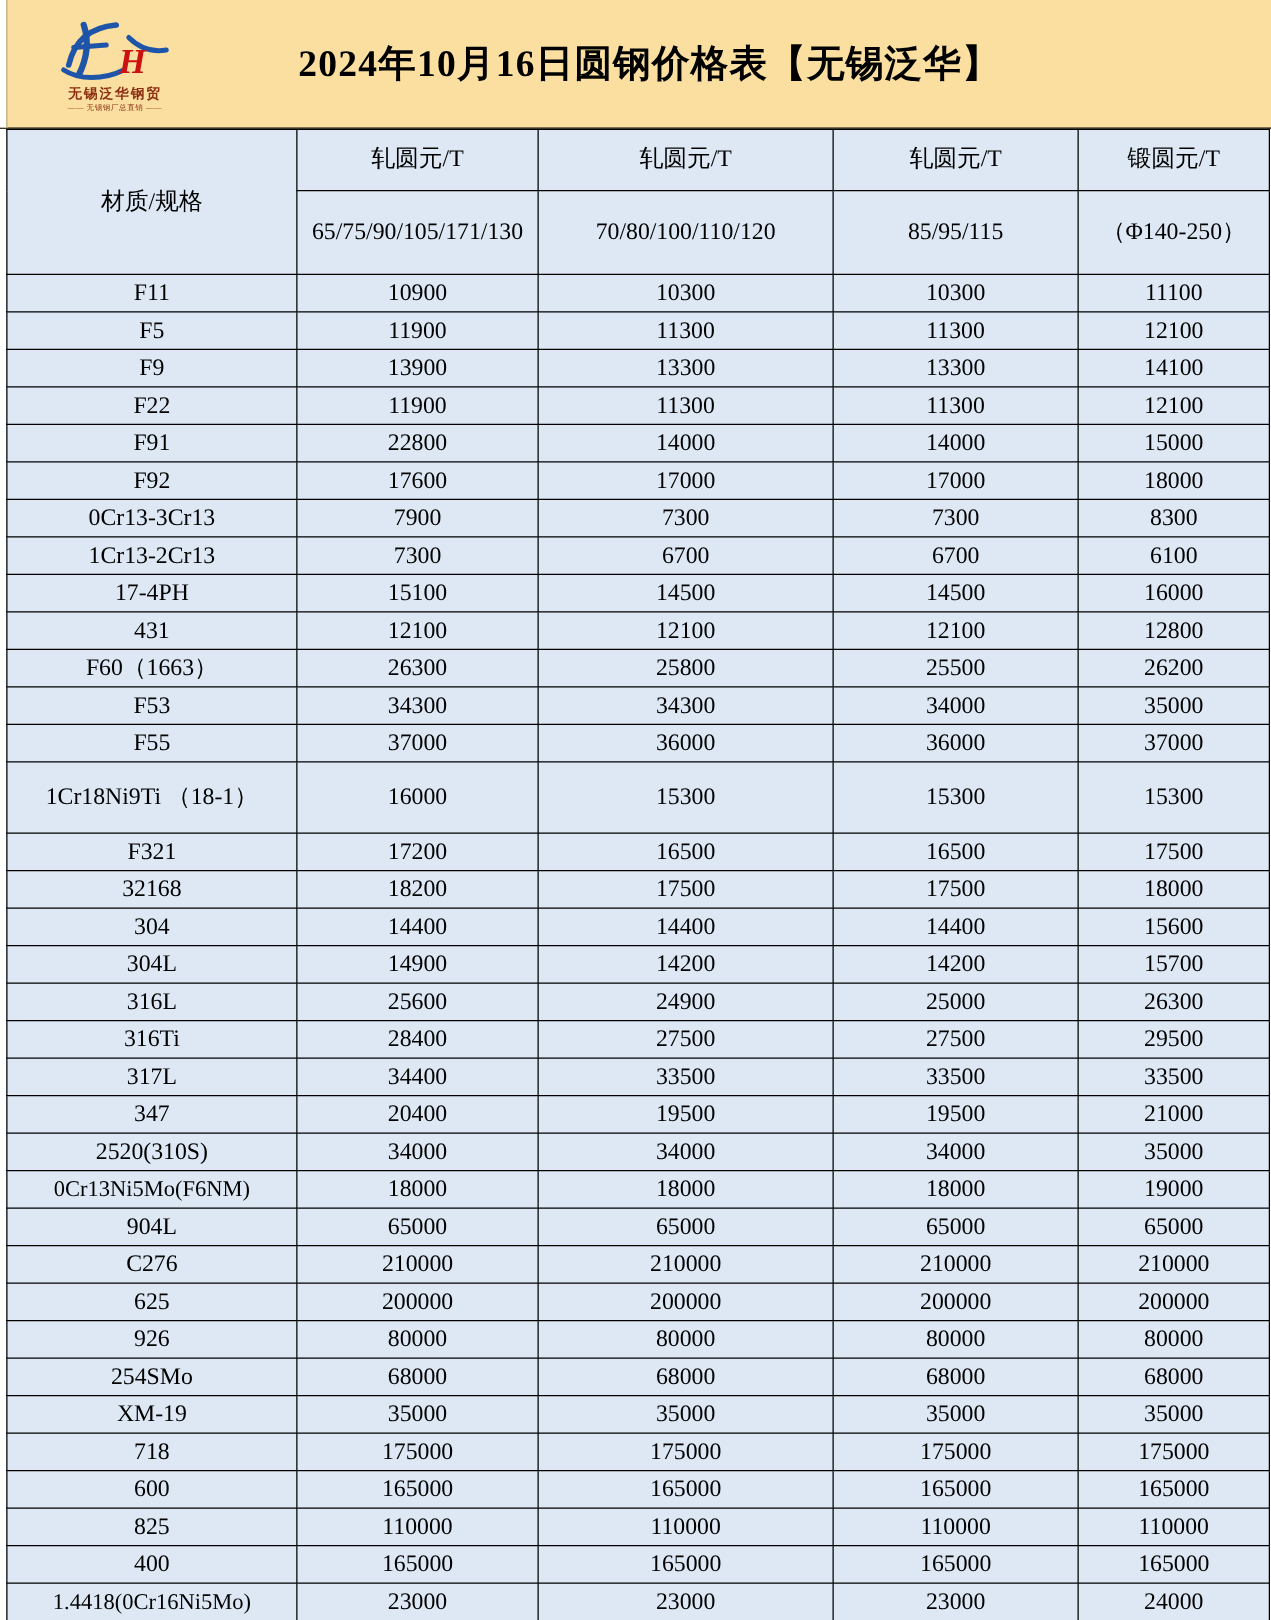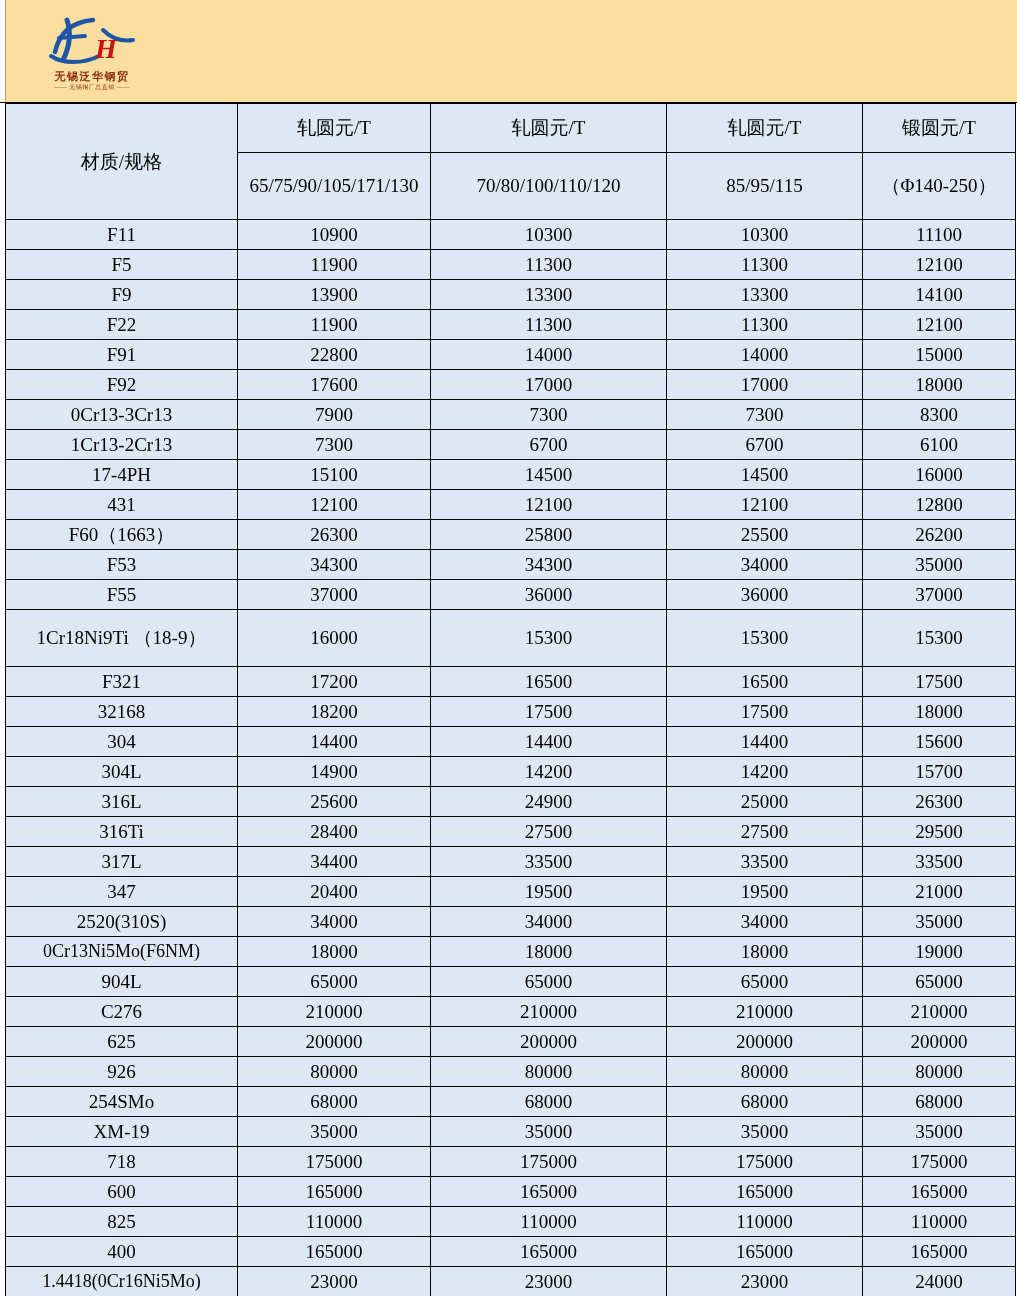--- a/index.html
+++ b/index.html
@@ -51,21 +51,21 @@
     align-items: center;
     justify-content: center;
     z-index: 2;
   }
   .logo-mark {
     width: 110px;
     height: 58px;
     position: relative;
   }
   .logo-cn {
-    font-family: Liberation Sans, sans-serif;
+    font-family: Liberation Mono, monospace;
     font-size: 11px;
     letter-spacing: 1.5px;
     color: #8c2f12;
     font-weight: bold;
     margin-top: 1px;
     line-height: 1;
   }
   .logo-sub {
     font-size: 6px;
     color: #8c2f12;
@@ -155,20 +155,21 @@
           <path d="M22 26 L48 24" stroke="#1E55A8" stroke-width="4" fill="none" stroke-linecap="round"></path>
           <path d="M14 44 C26 52, 46 52, 62 44" stroke="#1E55A8" stroke-width="4" fill="none" stroke-linecap="round"></path>
           <path d="M66 18 C74 26, 84 30, 96 28" stroke="#1E55A8" stroke-width="4" fill="none" stroke-linecap="round"></path>
 
           <text x="58" y="46" font-family="Liberation Serif, serif" font-size="28" font-weight="bold" font-style="italic" fill="#CC1111">H</text>
         </svg>
       </div>
       <div class="logo-cn">无锡泛华钢贸</div>
       <div class="logo-sub">—— 无锡钢厂总直销 ——</div>
     </div>
+    <div class="title-text">2024年10月16日圆钢价格表【无锡泛华】</div>
   </div>
 
   <div class="table-wrap">
     <table class="price">
       <colgroup>
         <col class="c-mat">
           <col class="c-a">
           <col class="c-b">
           <col class="c-c">
           <col class="c-d">
@@ -274,21 +275,21 @@
             <td class="num-cell">35000</td>
           </tr>
           <tr>
             <td class="mat-cell">F55</td>
             <td class="num-cell">37000</td>
             <td class="num-cell">36000</td>
             <td class="num-cell">36000</td>
             <td class="num-cell">37000</td>
           </tr>
           <tr>
-            <td class="mat-cell tall">1Cr18Ni9Ti （18-9）</td>
+            <td class="mat-cell tall">1Cr18Ni9Ti （18-1）</td>
             <td class="num-cell">16000</td>
             <td class="num-cell">15300</td>
             <td class="num-cell">15300</td>
             <td class="num-cell">15300</td>
           </tr>
           <tr>
             <td class="mat-cell">F321</td>
             <td class="num-cell">17200</td>
             <td class="num-cell">16500</td>
             <td class="num-cell">16500</td>

